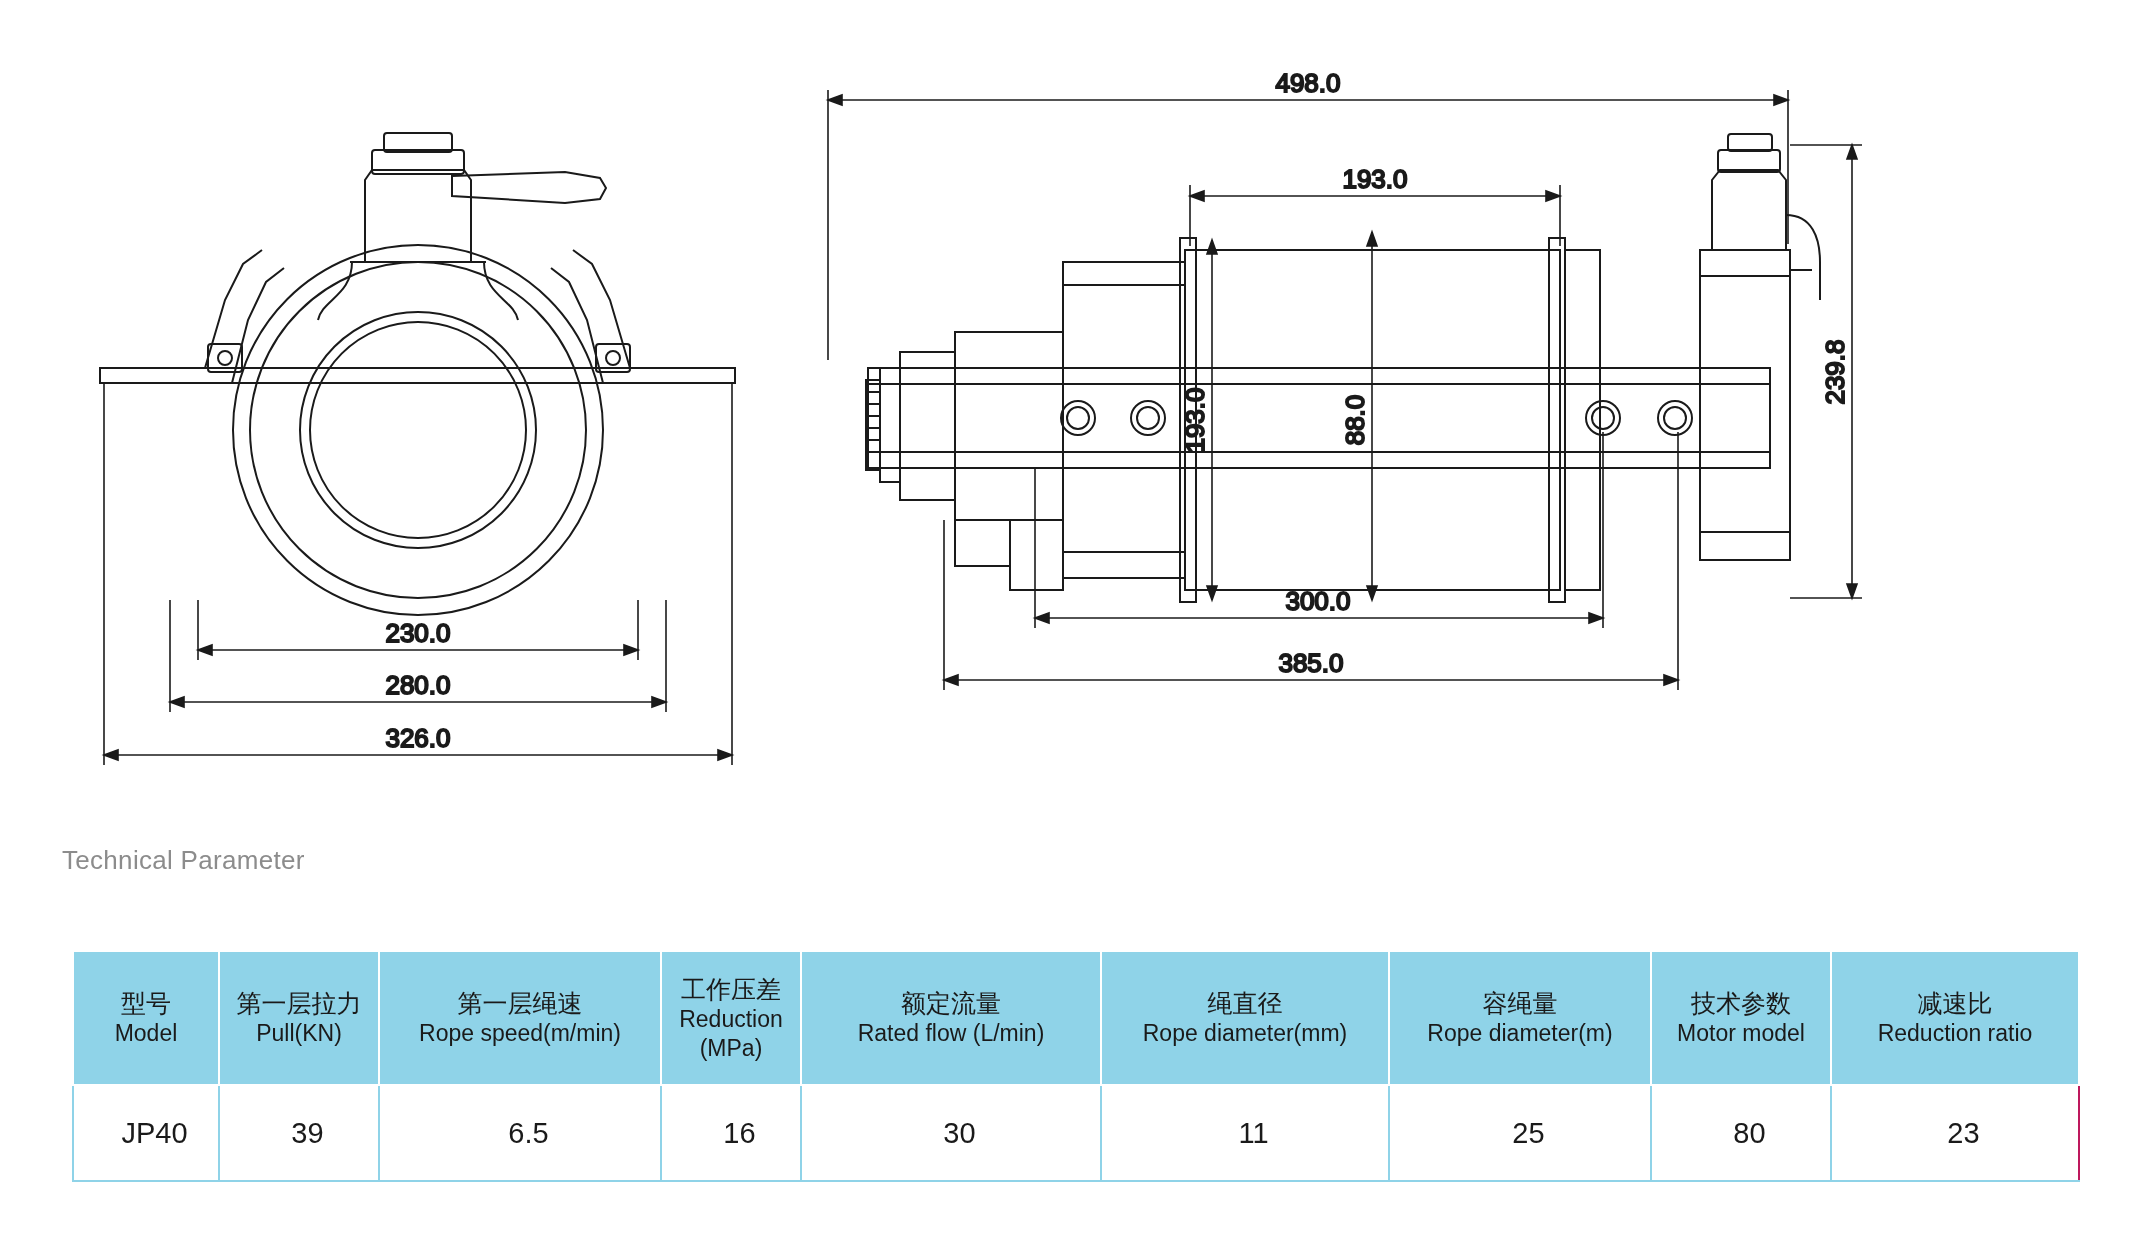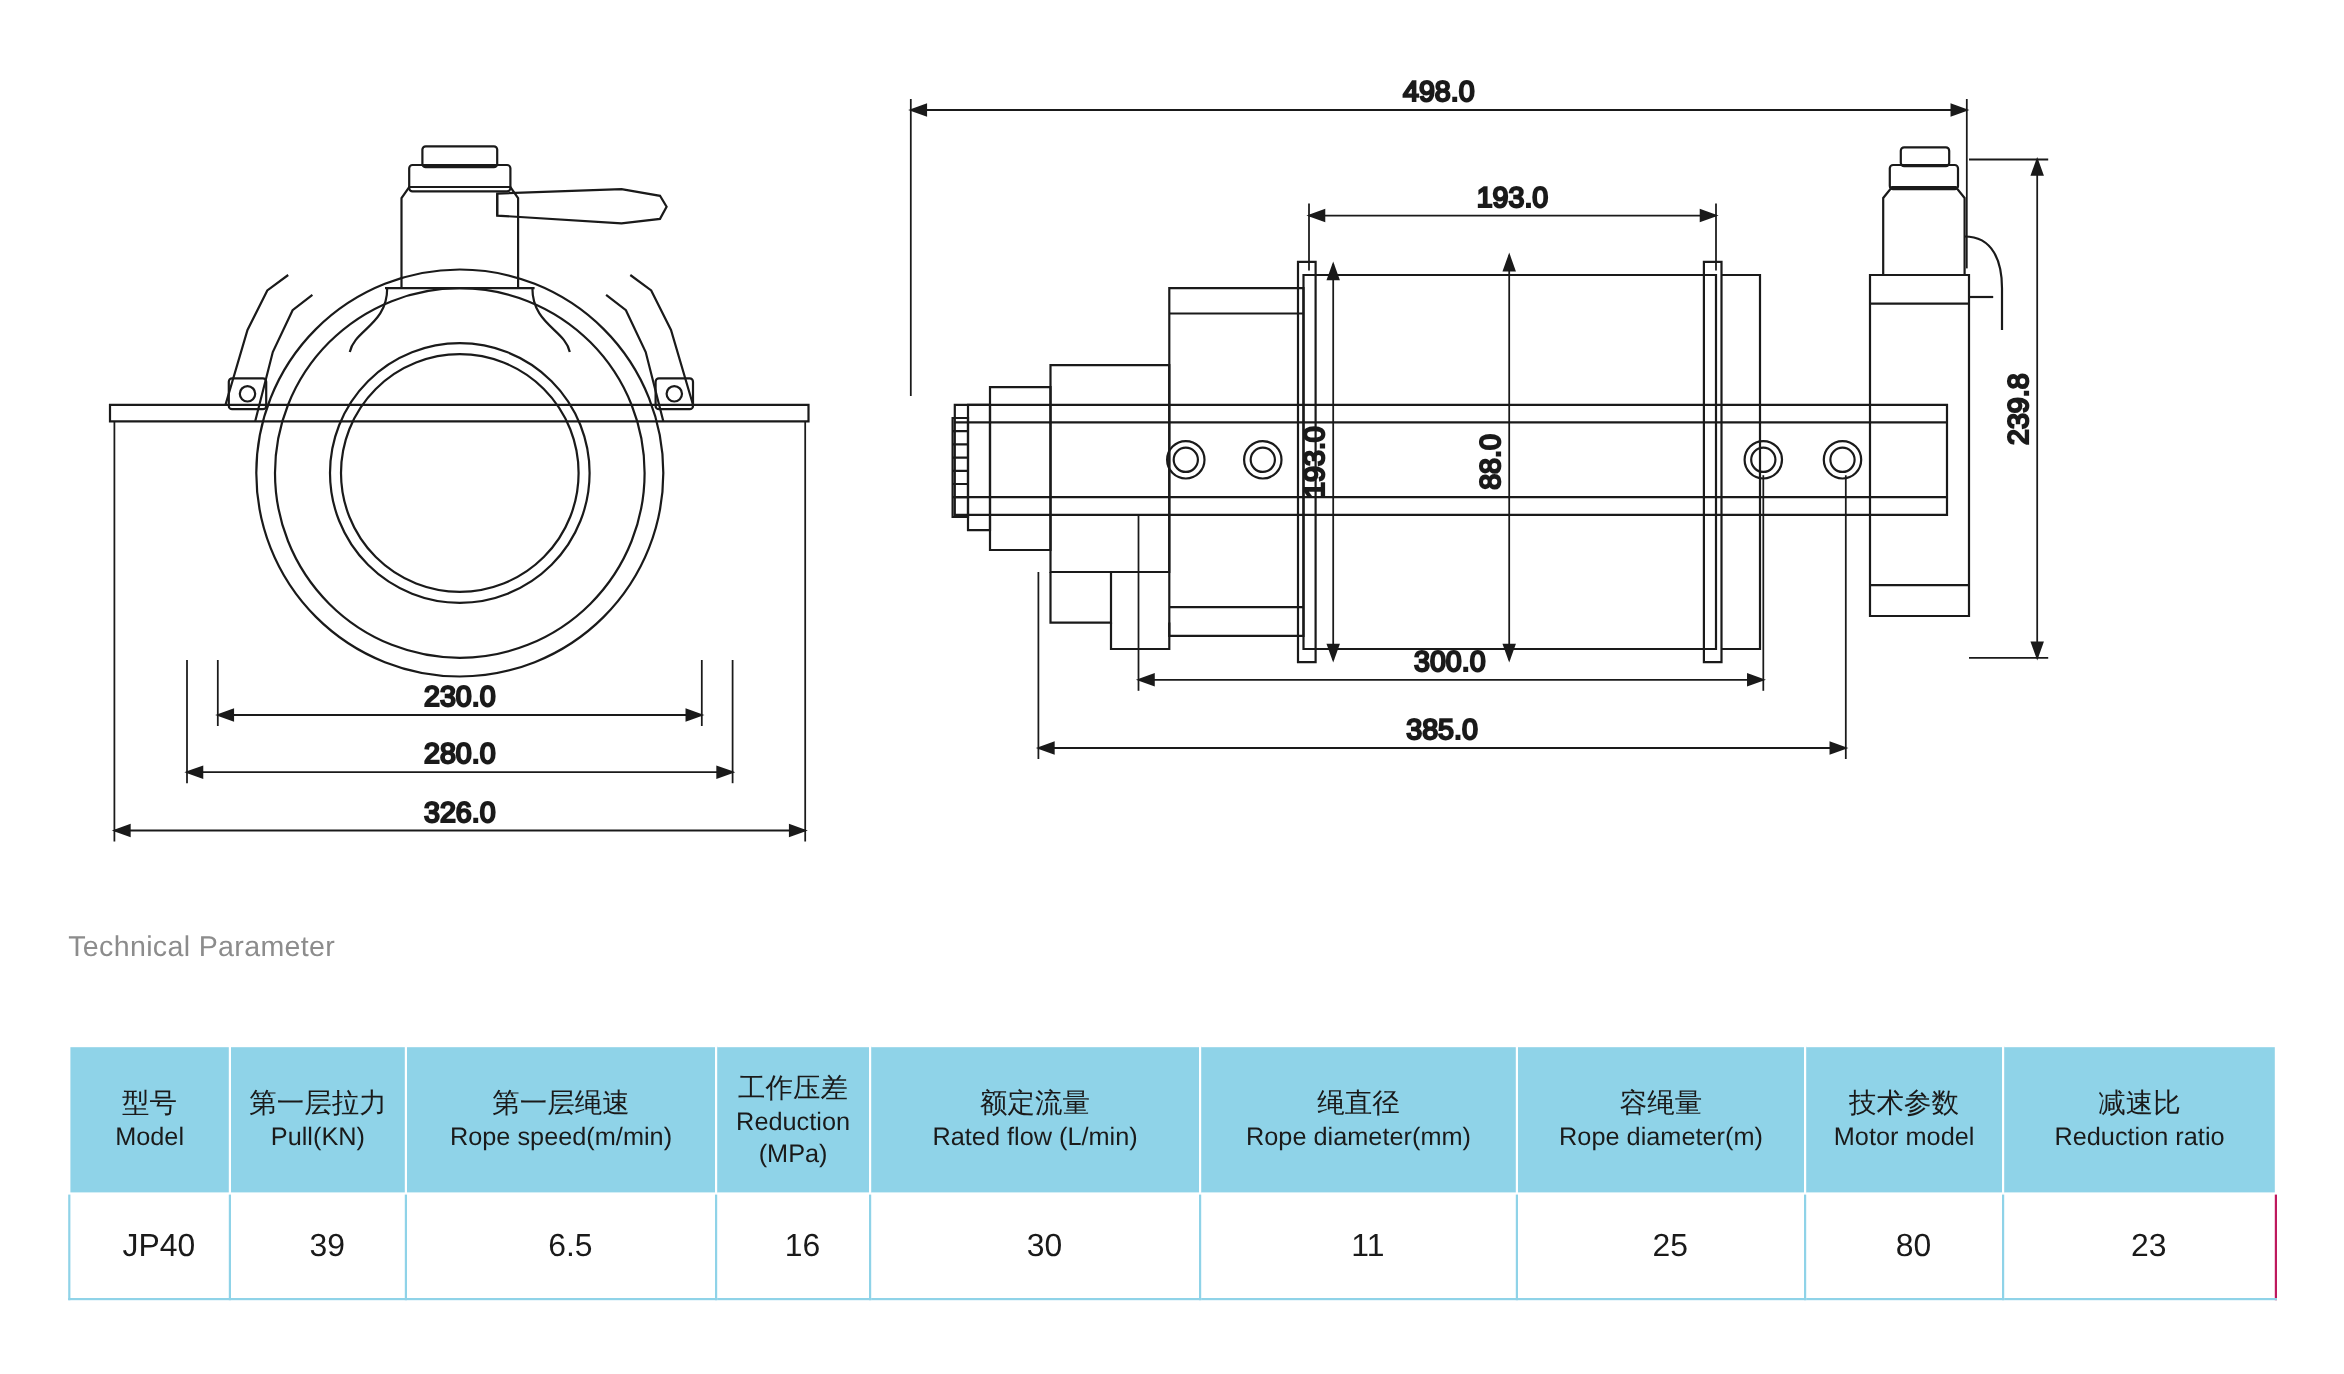--- a/index.html
+++ b/index.html
@@ -50,21 +50,21 @@
   }
   .title-en {
     font-size: 26px;
     color: #8c8c8c;
     letter-spacing: 0.3px;
   }
 
   
   .param-table-wrap {
     position: absolute;
-    left: 62px;
+    left: 72px;
     top: 950px;
     width: 2006px;
   }
   table.param-table {
     border-collapse: collapse;
     width: 100%;
     table-layout: fixed;
   }
   table.param-table th,
   table.param-table td {

